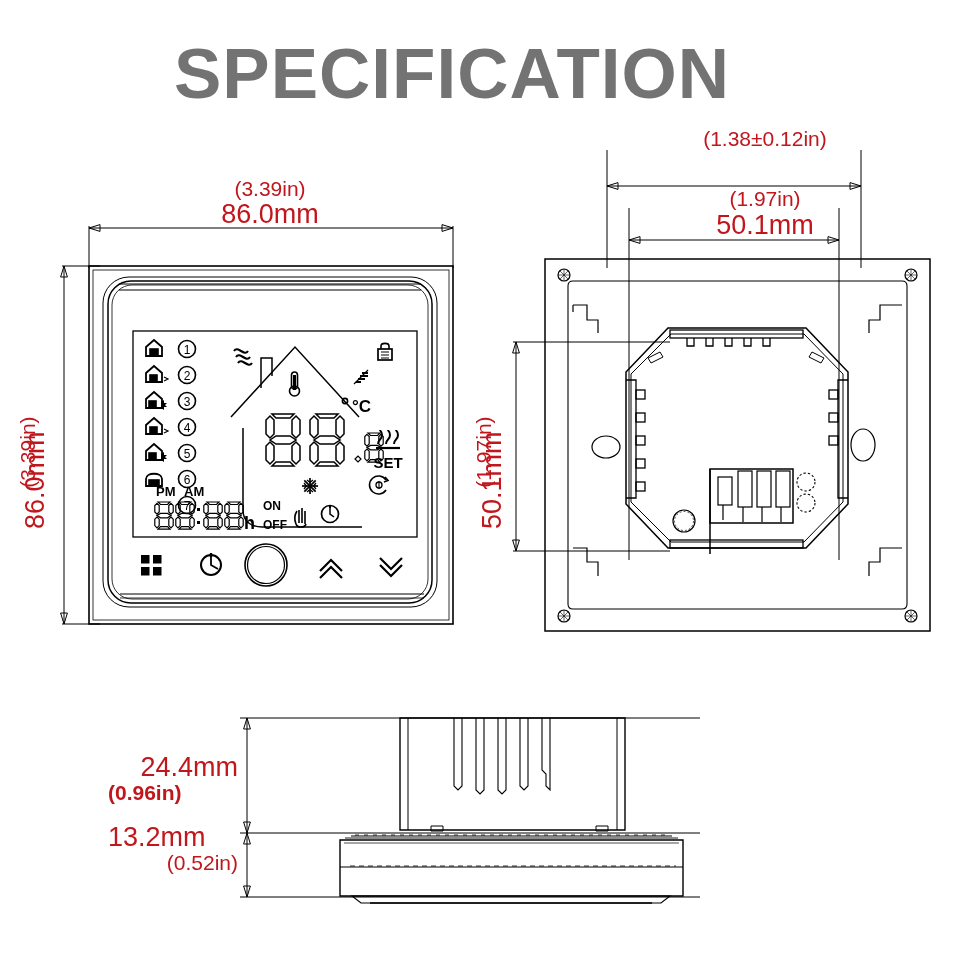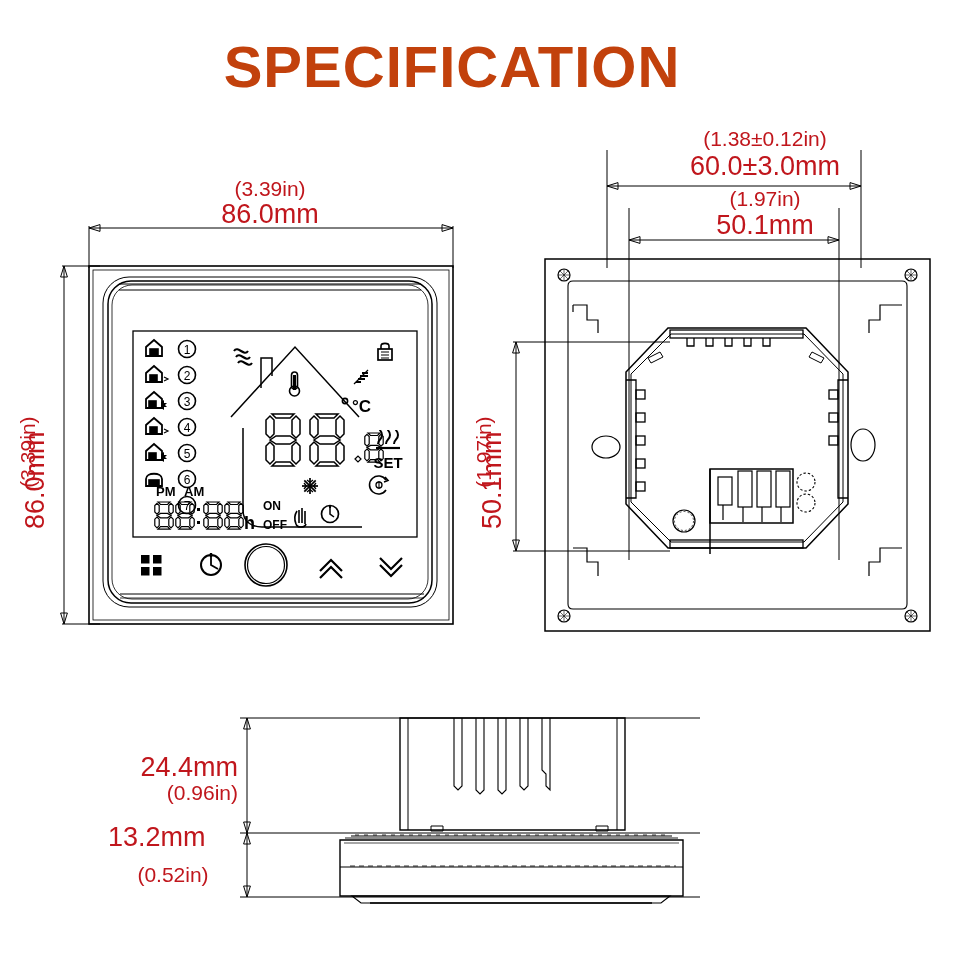--- a/index.html
+++ b/index.html
@@ -1,21 +1,21 @@
 <!DOCTYPE html>
 <html><head>
 <meta charset="utf-8">
 <style>
   html,body{margin:0;padding:0;background:#fff;}
   body{width:960px;height:960px;position:relative;overflow:hidden;
        font-family:"Liberation Sans", sans-serif;}
   #stage{position:absolute;inset:0;width:960px;height:960px;}
   .title{
     position:absolute;left:0;top:38px;width:904px;text-align:center;
-    font-size:58px;font-weight:700;letter-spacing:1px;color:#c2410c;
+    font-size:71px;font-weight:700;letter-spacing:1px;color:#737373;
     line-height:1;
   }
   .dimtext{position:absolute;color:#c0161c;text-align:center;line-height:1.05;white-space:nowrap;}
   .dim-in{font-size:21px;}
   .dim-mm-lg{font-size:27px;}
   .rot{transform-origin:50% 50%;}
   svg{position:absolute;left:0;top:0;width:960px;height:960px;overflow:visible;}
 </style>
 </head>
 <body>
@@ -24,33 +24,32 @@
 
   <div class="title">SPECIFICATION</div>
 
   <div class="dimtext dim-in" style="left:150px;top:178px;width:240px;">(3.39in)</div>
   <div class="dimtext dim-mm-lg" style="left:150px;top:200px;width:240px;">86.0mm</div>
 
   <div class="dimtext dim-in rot" style="left:-47px;top:441px;width:150px;transform:rotate(-90deg);">(3.39in)</div>
   <div class="dimtext dim-mm-lg rot" style="left:-40px;top:466px;width:150px;transform:rotate(-90deg);">86.0mm</div>
 
   <div class="dimtext dim-in" style="left:620px;top:128px;width:290px;">(1.38±0.12in)</div>
-  <div class="dimtext dim-mm-lg" style="left:620px;top:152px;width:290px;">60.0±3.0mm</div>
 
   <div class="dimtext dim-in" style="left:640px;top:188px;width:250px;">(1.97in)</div>
   <div class="dimtext dim-mm-lg" style="left:640px;top:211px;width:250px;">50.1mm</div>
 
   <div class="dimtext dim-in rot" style="left:409px;top:441px;width:150px;transform:rotate(-90deg);">(1.97in)</div>
   <div class="dimtext dim-mm-lg rot" style="left:417px;top:466px;width:150px;transform:rotate(-90deg);">50.1mm</div>
 
   <div class="dimtext dim-mm-lg" style="left:108px;top:753px;width:130px;text-align:right;">24.4mm</div>
-  <div class="dimtext dim-in" style="left:108px;top:782px;width:130px;text-align:right;">(0.96in)</div>
+  <div class="dimtext dim-in" style="left:108px;top:782px;width:130px;text-align:left;font-weight:bold;">(0.96in)</div>
 
   <div class="dimtext dim-mm-lg" style="left:108px;top:823px;width:130px;text-align:left;">13.2mm</div>
-  <div class="dimtext dim-in" style="left:108px;top:852px;width:130px;text-align:center;margin-top:12px;">(0.52in)</div>
+  <div class="dimtext dim-in" style="left:108px;top:852px;width:130px;text-align:right;">(0.52in)</div>
 
   <svg viewBox="0 0 960 960">
     <defs>
       <g id="arrowL">
         <path d="M0,0 L9,-3.2 L9,3.2 Z" fill="none" stroke="#000" stroke-width="0.9"></path>
       </g>
     </defs>
 
     <g stroke="#000" stroke-width="1" fill="none">
 

